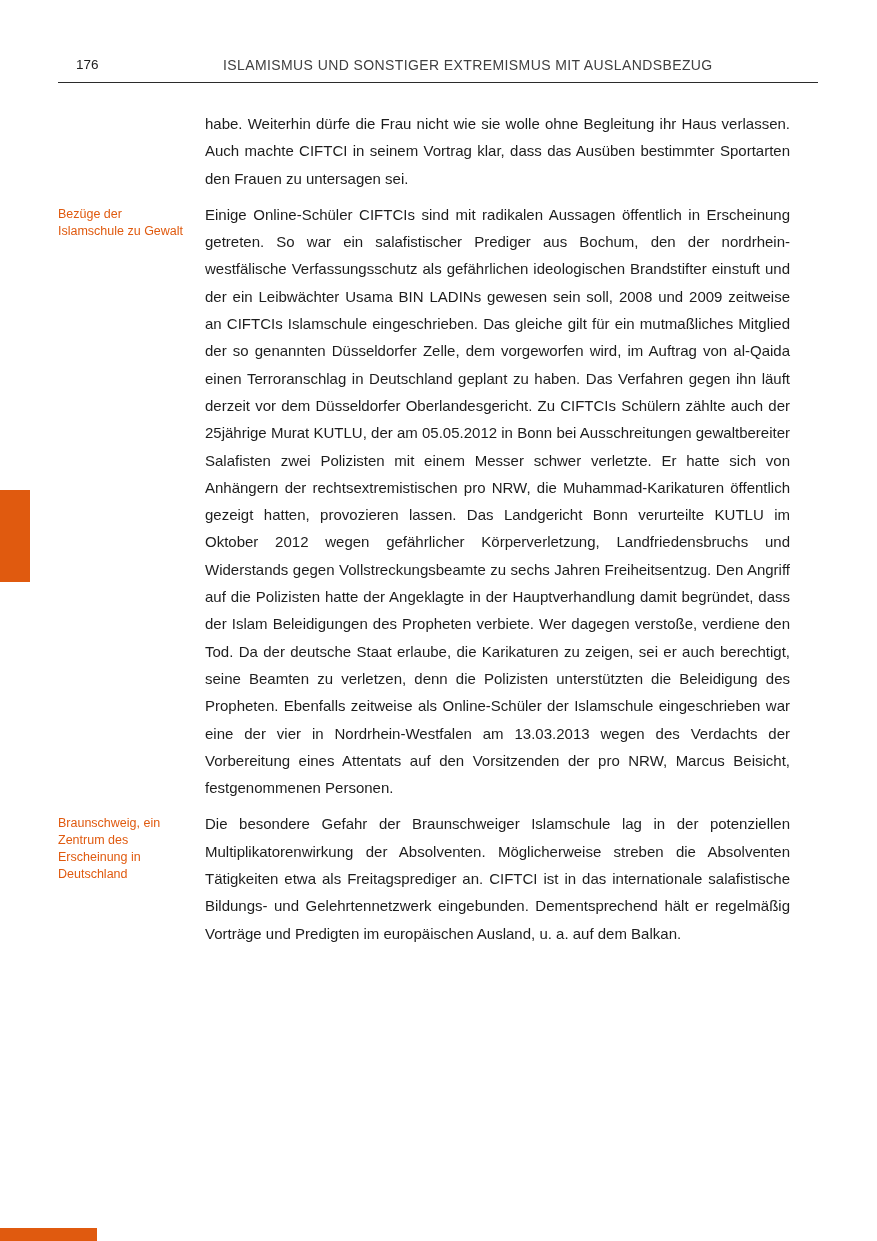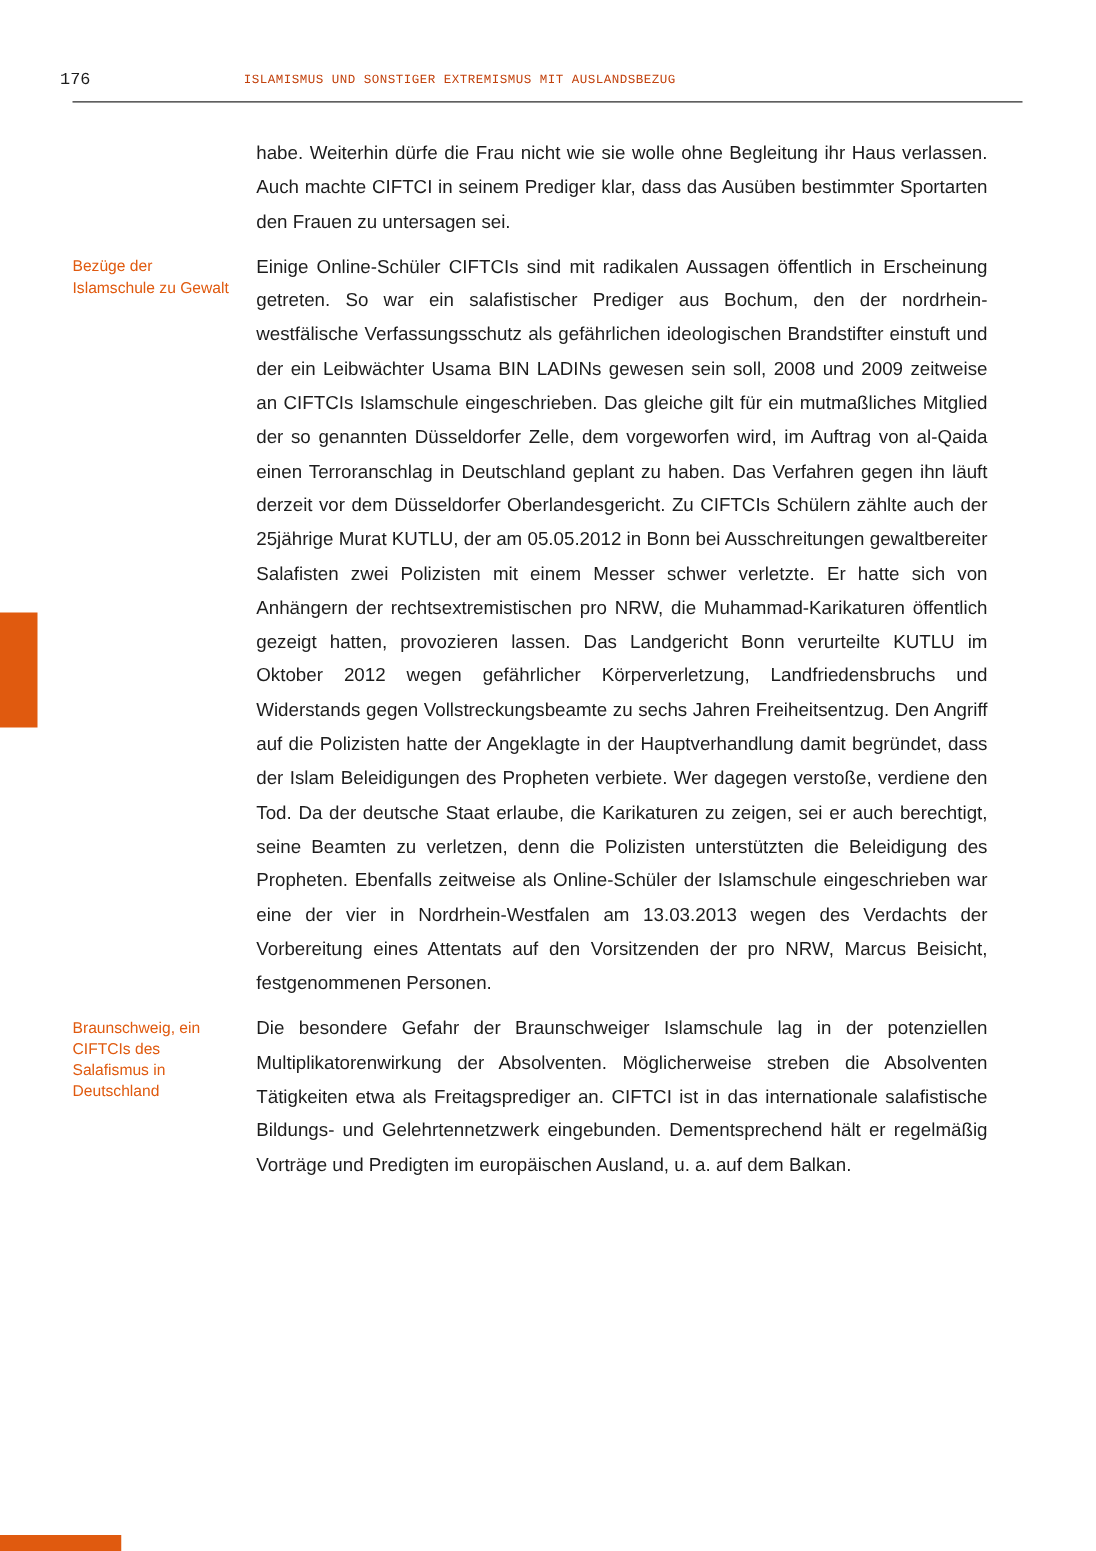--- a/index.html
+++ b/index.html
@@ -11,34 +11,33 @@
     position: relative;
     width: 877px;
     height: 1241px;
     margin: 0 auto;
     background: #ffffff;
     overflow: hidden;
   }
 
   .header-row {
     display: flex;
-    align-items: center;
-    padding: 57px 59px 0 48px;
-    font-family: Liberation Mono, monospace;
+    align-items: flex-start;
+    padding: 57px 59px 0 76px;
   }
   .page-number {
     width: 147px;
     flex: none;
     font-size: 13.5px;
     color: #1d1d1d;
   }
   .running-head {
-    font-size: 10px;
+    font-size: 14px;
     letter-spacing: 0.4px;
-    color: #c2410c;
+    color: #404040;
     white-space: nowrap;
   }
   .header-rule {
     margin: 9px 59px 0 58px;
     border: none;
     border-top: 1.4px solid #2b2b2b;
     height: 0;
   }
 
   .content {
@@ -92,30 +91,30 @@
   <div class="header-row">
     <div class="page-number">176</div>
     <div class="running-head">ISLAMISMUS UND SONSTIGER EXTREMISMUS MIT AUSLANDSBEZUG</div>
   </div>
   <hr class="header-rule">
 
   <div class="content">
 
     <div class="section">
       <div class="margin-note"></div>
-      <div class="body-text">habe. Weiterhin dürfe die Frau nicht wie sie wolle ohne Begleitung ihr Haus verlassen. Auch machte CIFTCI in seinem Prediger klar, dass das Ausüben bestimmter Sportarten den Frauen zu untersagen sei.</div>
+      <div class="body-text">habe. Weiterhin dürfe die Frau nicht wie sie wolle ohne Begleitung ihr Haus verlassen. Auch machte CIFTCI in seinem Vortrag klar, dass das Ausüben bestimmter Sportarten den Frauen zu untersagen sei.</div>
     </div>
 
     <div class="section">
       <div class="margin-note">Bezüge der Islamschule zu Gewalt</div>
       <div class="body-text">Einige Online-Schüler CIFTCIs sind mit radikalen Aussagen öffentlich in Erscheinung getreten. So war ein salafistischer Prediger aus Bochum, den der nordrhein-westfälische Verfassungsschutz als gefährlichen ideologischen Brandstifter einstuft und der ein Leibwächter Usama BIN LADINs gewesen sein soll, 2008 und 2009 zeitweise an CIFTCIs Islamschule eingeschrieben. Das gleiche gilt für ein mutmaßliches Mitglied der so genannten Düsseldorfer Zelle, dem vorgeworfen wird, im Auftrag von al-Qaida einen Terroranschlag in Deutschland geplant zu haben. Das Verfahren gegen ihn läuft derzeit vor dem Düsseldorfer Oberlandesgericht. Zu CIFTCIs Schülern zählte auch der 25jährige Murat KUTLU, der am 05.05.2012 in Bonn bei Ausschreitungen gewaltbereiter Salafisten zwei Polizisten mit einem Messer schwer verletzte. Er hatte sich von Anhängern der rechtsextremistischen pro NRW, die Muhammad-Karikaturen öffentlich gezeigt hatten, provozieren lassen. Das Landgericht Bonn verurteilte KUTLU im Oktober 2012 wegen gefährlicher Körperverletzung, Landfriedensbruchs und Widerstands gegen Vollstreckungsbeamte zu sechs Jahren Freiheitsentzug. Den Angriff auf die Polizisten hatte der Angeklagte in der Hauptverhandlung damit begründet, dass der Islam Beleidigungen des Propheten verbiete. Wer dagegen verstoße, verdiene den Tod. Da der deutsche Staat erlaube, die Karikaturen zu zeigen, sei er auch berechtigt, seine Beamten zu verletzen, denn die Polizisten unterstützten die Beleidigung des Propheten. Ebenfalls zeitweise als Online-Schüler der Islamschule eingeschrieben war eine der vier in Nordrhein-Westfalen am 13.03.2013 wegen des Verdachts der Vorbereitung eines Attentats auf den Vorsitzenden der pro NRW, Marcus Beisicht, festgenommenen Personen.</div>
     </div>
 
     <div class="section">
-      <div class="margin-note">Braunschweig, ein CIFTCIs des Salafismus in Deutschland</div>
+      <div class="margin-note">Braunschweig, ein Zentrum des Erscheinung in Deutschland</div>
       <div class="body-text">Die besondere Gefahr der Braunschweiger Islamschule lag in der potenziellen Multiplikatorenwirkung der Absolventen. Möglicherweise streben die Absolventen Tätigkeiten etwa als Freitagsprediger an. CIFTCI ist in das internationale salafistische Bildungs- und Gelehrtennetzwerk eingebunden. Dementsprechend hält er regelmäßig Vorträge und Predigten im europäischen Ausland, u. a. auf dem Balkan.</div>
     </div>
 
     <div class="section">
       <div class="margin-note"></div>
     </div>
 
   </div>
 
   <div class="edge-tab"></div>

